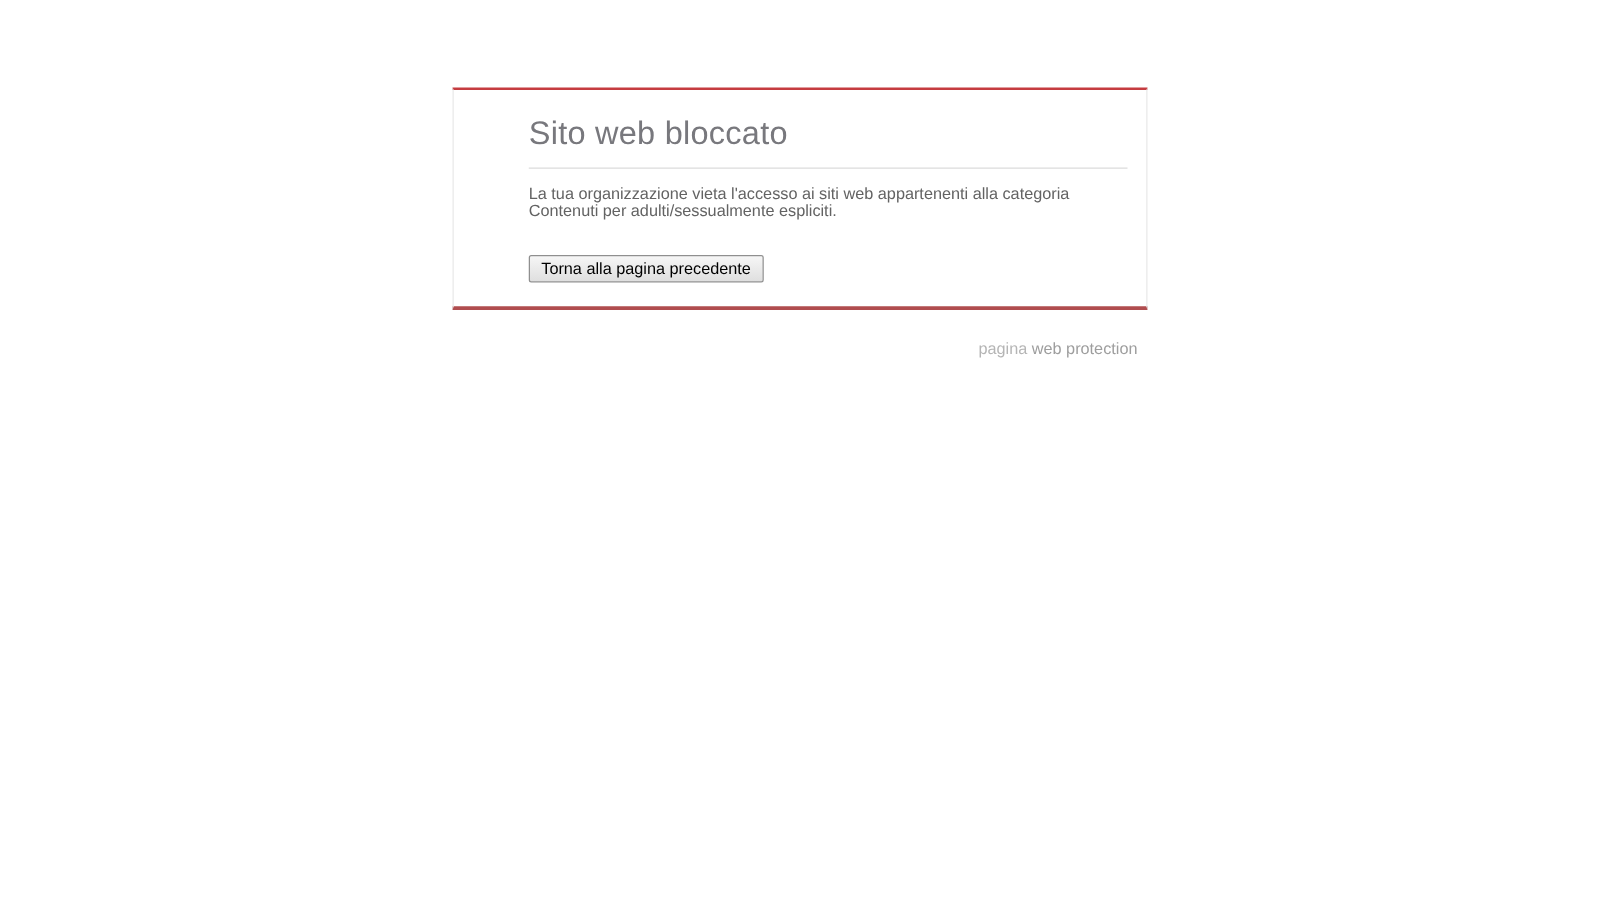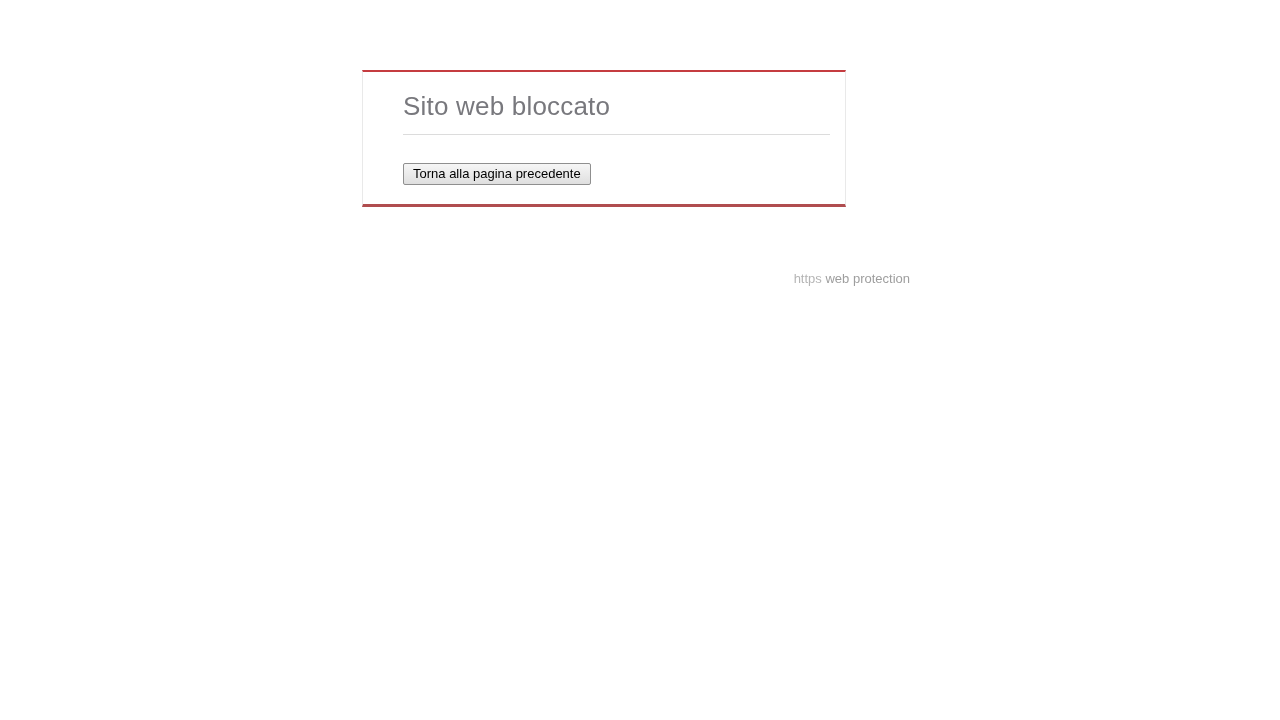--- a/index.html
+++ b/index.html
@@ -8,28 +8,28 @@
     background: #ffffff;
     width: 1280px;
     height: 720px;
     font-family: "Liberation Sans", sans-serif;
     overflow: hidden;
   }
   .card {
     position: absolute;
     left: 362px;
     top: 70px;
-    width: 484px;
+    width: 556px;
     box-sizing: border-box;
     background: #ffffff;
     border-top: 2px solid #c53c40;
     border-bottom: 3px solid #b04d4f;
     border-left: 1px solid #e9e9e9;
     border-right: 1px solid #e9e9e9;
-    padding: 0 15px 19px 40px;
+    padding: 0 15px 19px 60px;
   }
   .card h1 {
     margin: 19px 0 12px 0;
     font-size: 26px;
     font-weight: 400;
     color: #78787d;
     letter-spacing: 0.2px;
   }
   .divider {
     border: 0;
@@ -76,16 +76,17 @@
     color: #9e9e9e;
     font-weight: 400;
   }
 </style>
 </head>
 <body>
 
 <div class="card">
   <h1>Sito web bloccato</h1>
   <hr class="divider">
+  <p class="message">La tua organizzazione vieta l'accesso ai siti web appartenenti alla categoria Contenuti per adulti/sessualmente espliciti.</p>
   <button class="back-btn">Torna alla pagina precedente</button>
 </div>
 
-<div class="brand"><span>https</span> <b>web protection</b></div>
+<div class="brand"><span>pagina</span> <b>web protection</b></div>
 
 </body></html>

